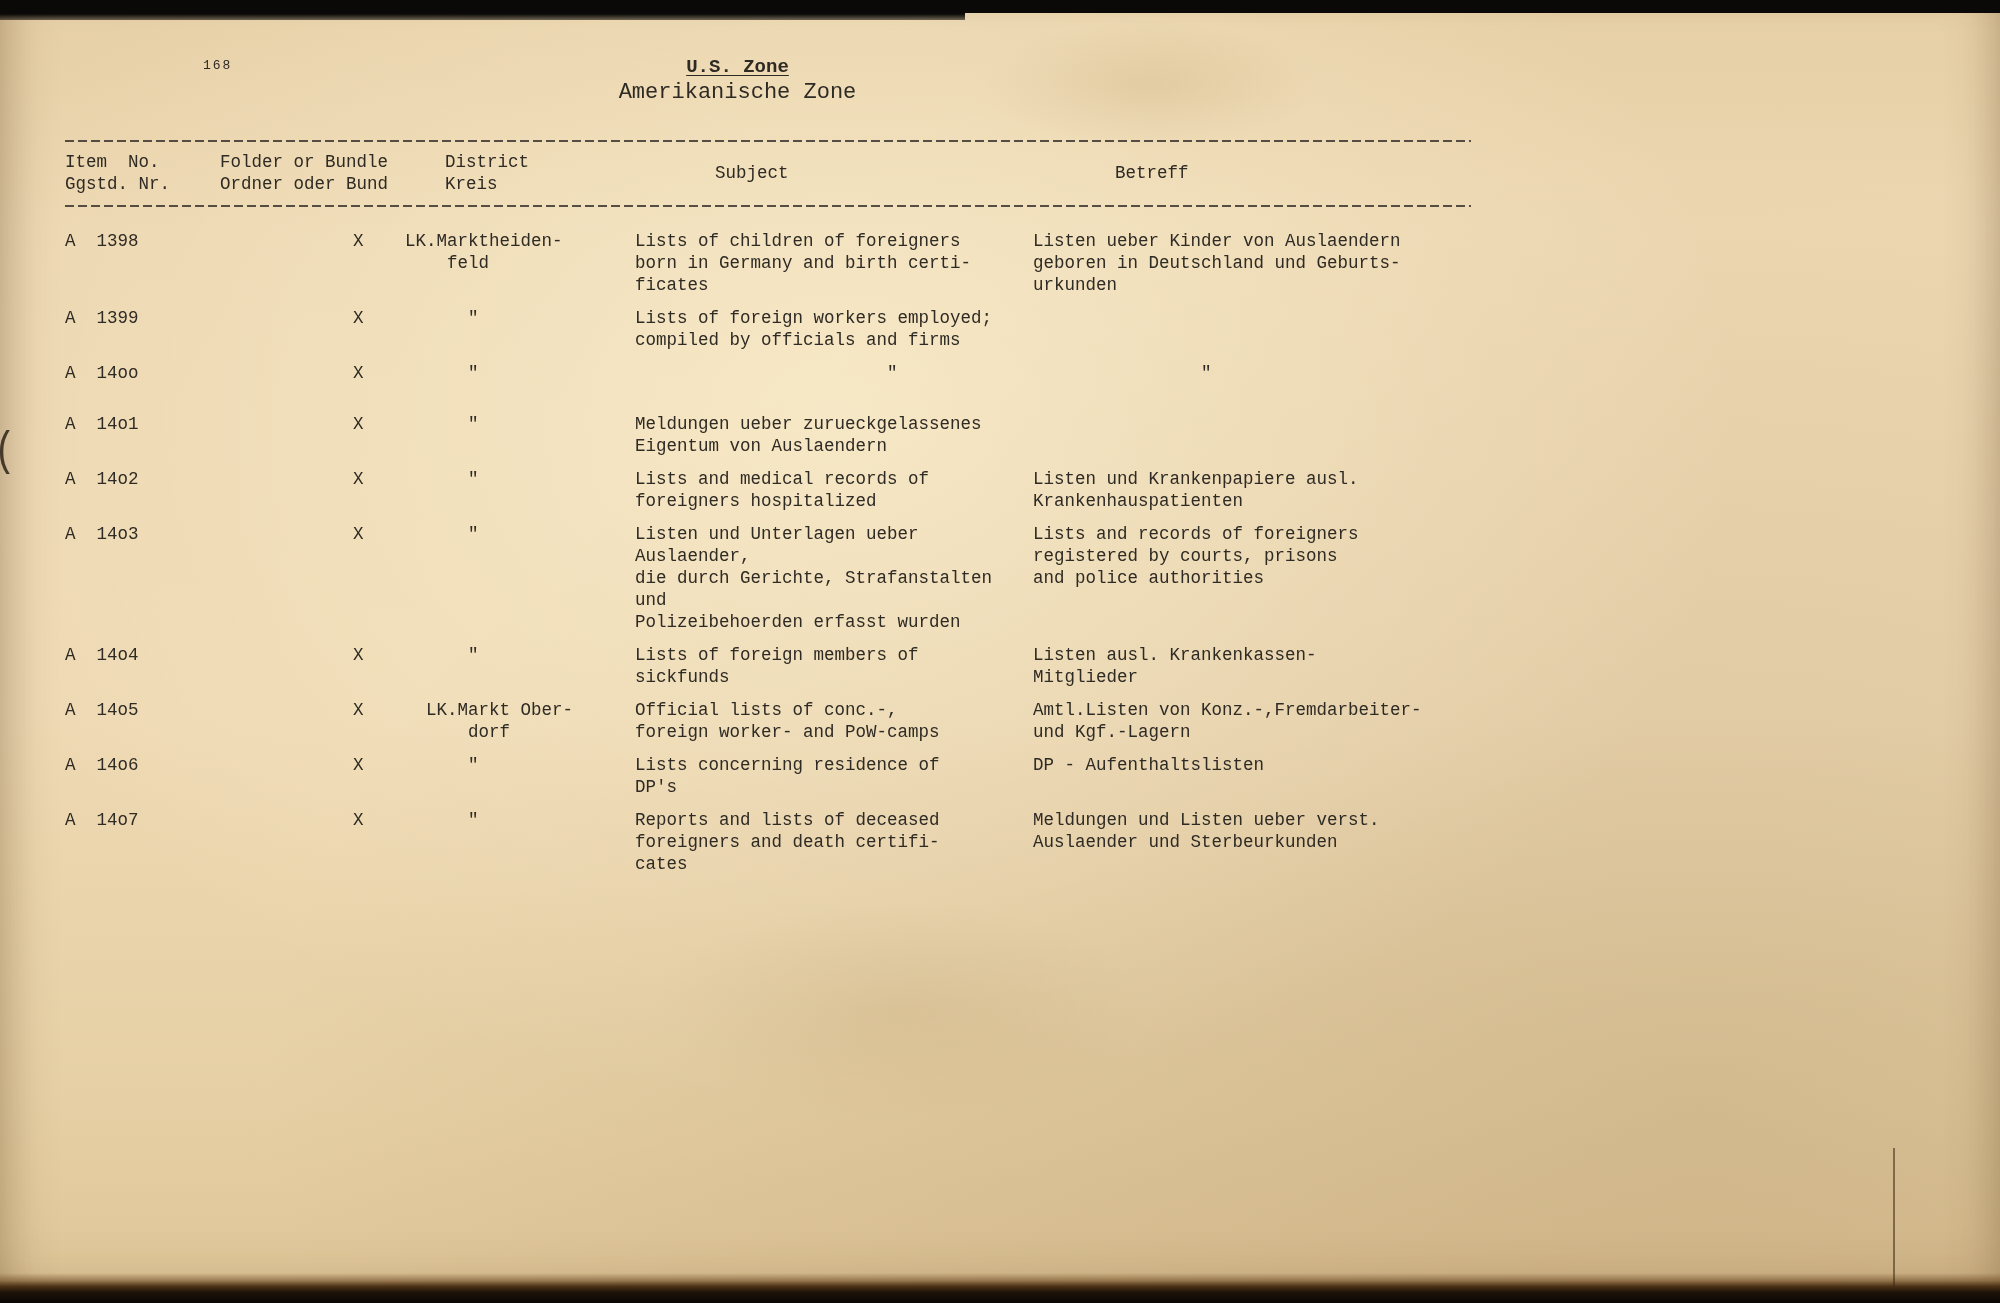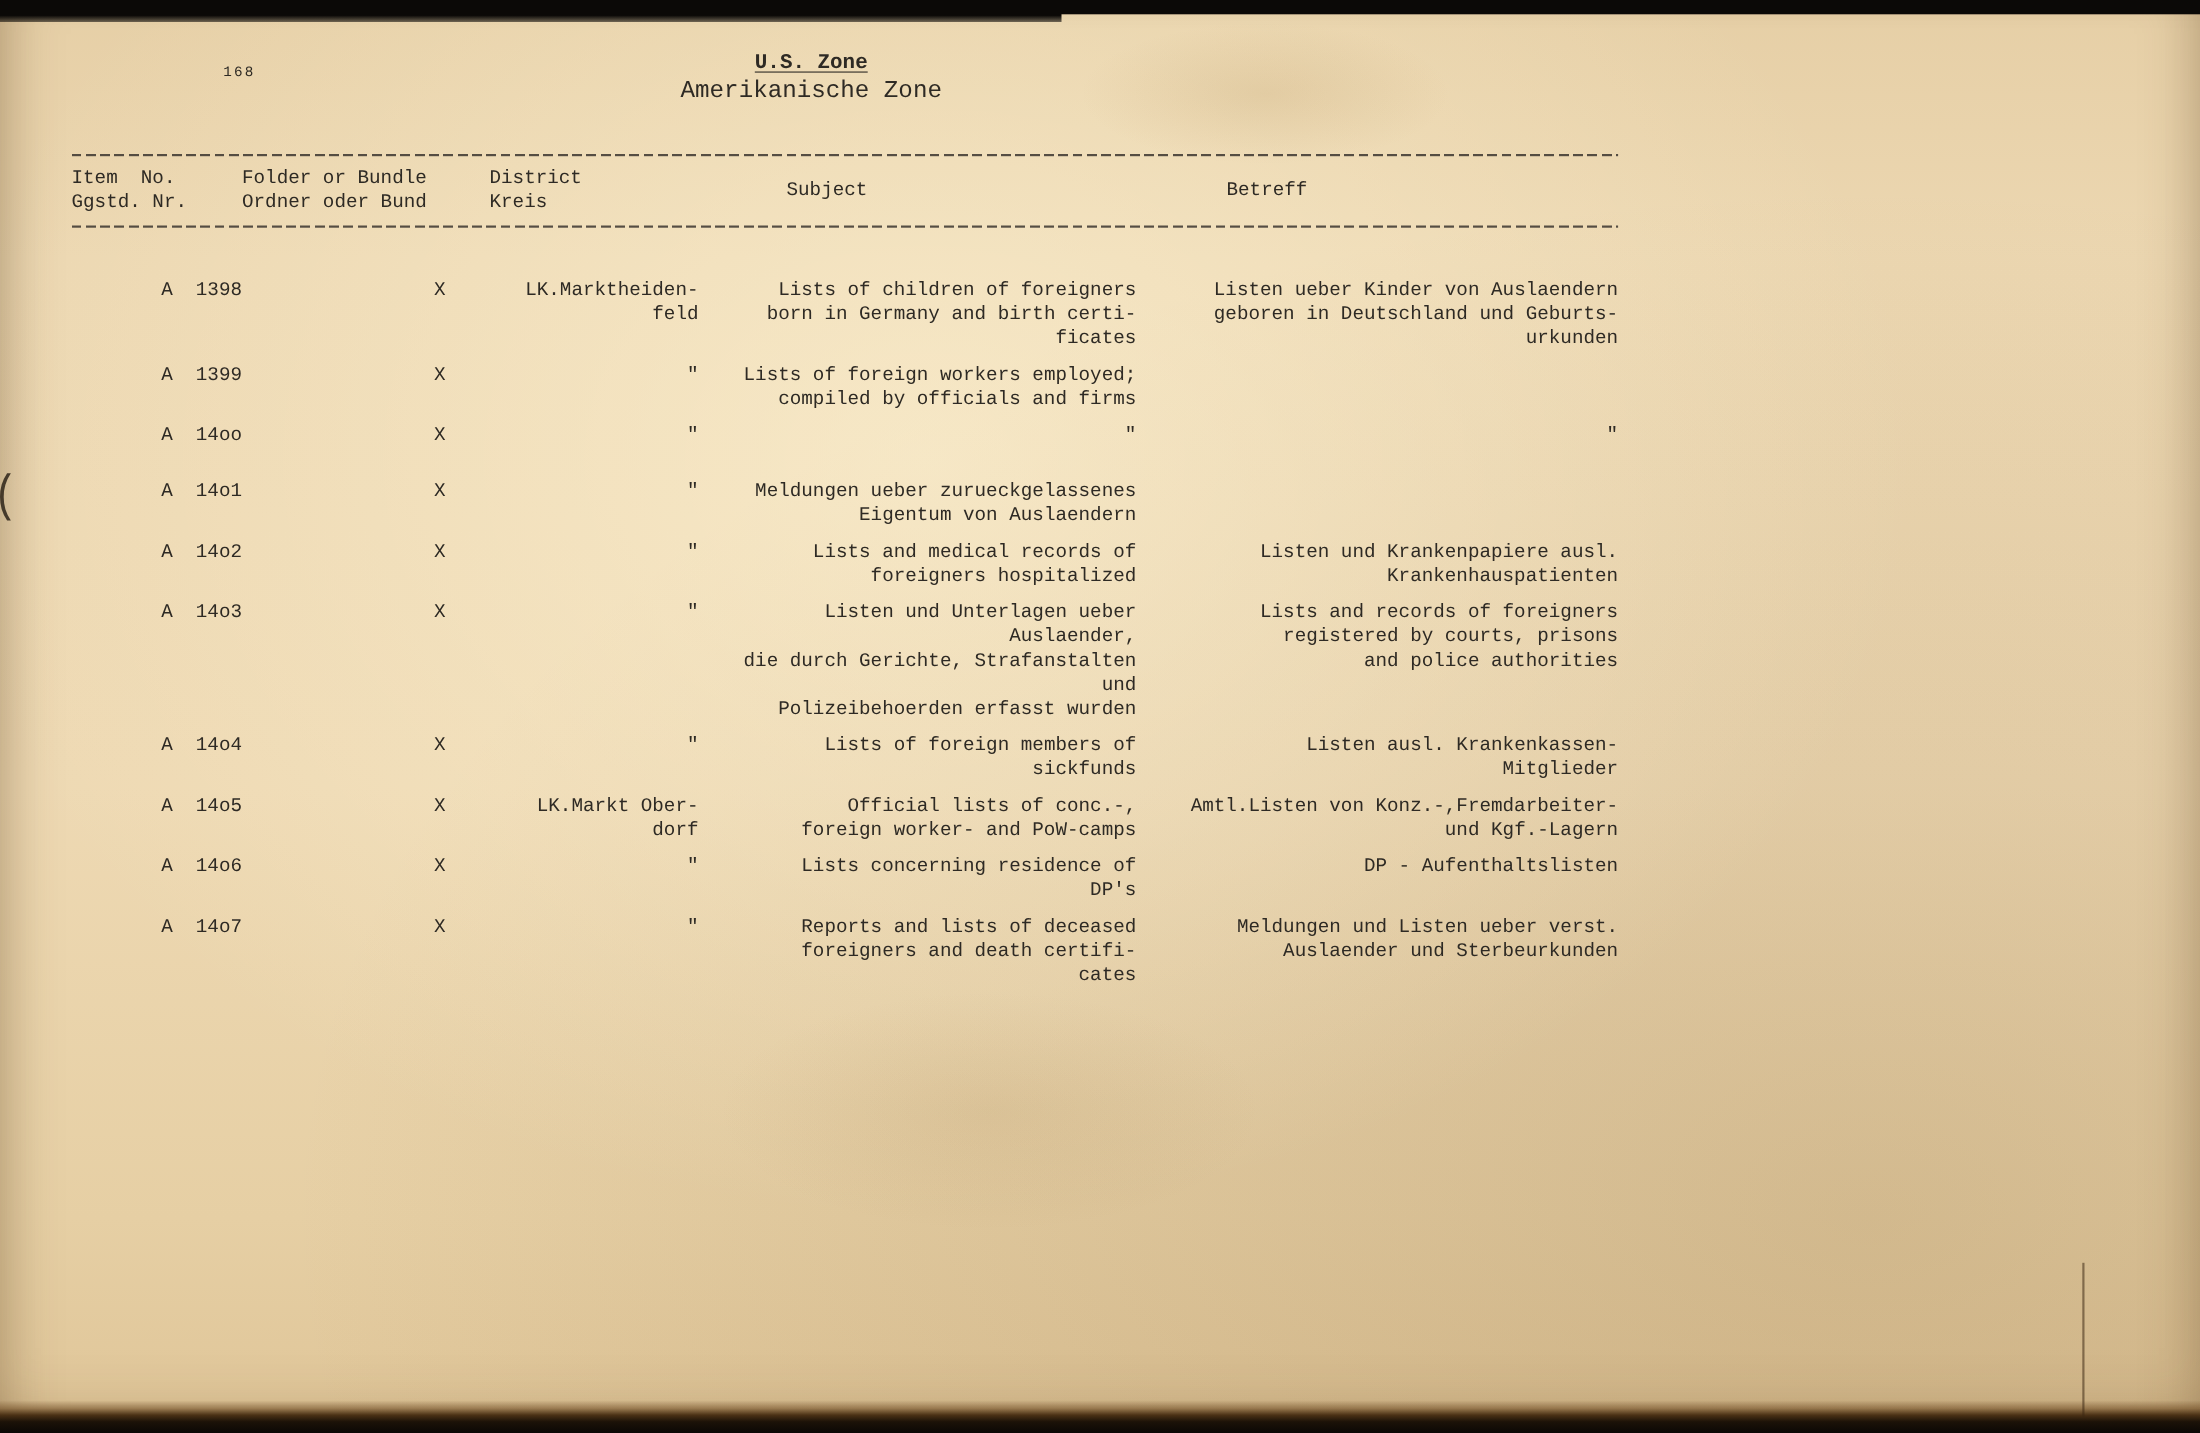--- a/index.html
+++ b/index.html
@@ -55,21 +55,21 @@
   .scan-paren {
     position: absolute; left: -9px; top: 426px;
     font-size: 46px; color: rgba(45,35,25,0.85);
     transform: scaleX(0.8);
   }
   .page-number {
     position: absolute; left: 203px; top: 58px;
     font-size: 13px; letter-spacing: 2px;
   }
   .title-block {
-    position: absolute; left: 615px; top: 44px; width: 245px;
+    position: absolute; left: 615px; top: 54px; width: 245px;
     text-align: center; line-height: 26px;
   }
   .title-en {
     font-size: 19px; font-weight: bold;
     text-decoration: underline; text-underline-offset: 3px;
   }
   .title-de { font-size: 22px; }
 
   .table {
     position: absolute; left: 65px; top: 140px; width: 1406px;
@@ -85,21 +85,21 @@
     grid-template-columns: 155px 185px 230px 398px 1fr;
   }
   .header-row { margin: 9px 0 10px 0; }
   .hcell, .cell {
     white-space: pre-wrap;
     line-height: 22px;
   }
   .hcell-district { padding-left: 40px; }
   .hcell-subject  { padding-left: 80px; padding-top: 11px; }
   .hcell-betreff  { padding-left: 82px; padding-top: 11px; }
-  .tbody { margin-top: 46px; text-align: right; }
+  .tbody { margin-top: 23px; }
   .row { margin-bottom: 11px; }
   .row:nth-child(3) { margin-bottom: 29px; }
   .cell-folder { padding-left: 133px; }
 </style>
 </head>
 <body>
 
 <div class="page">
 
   <div class="stain-a"></div>

